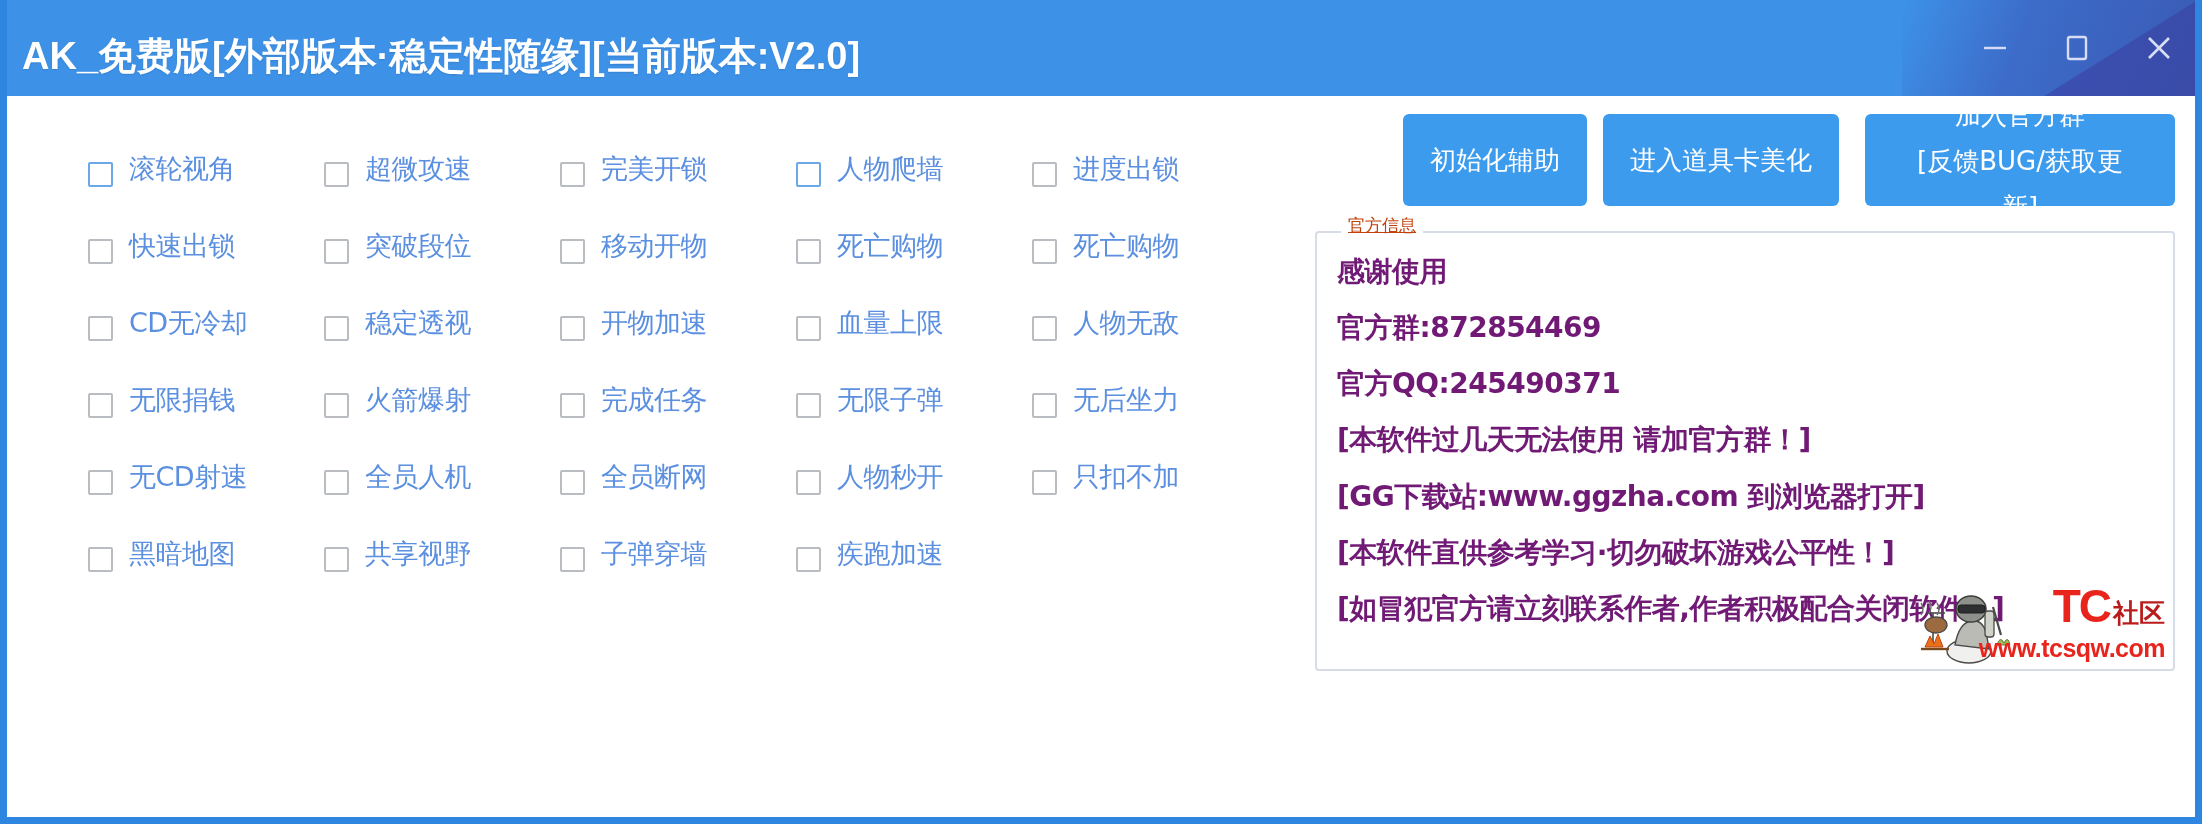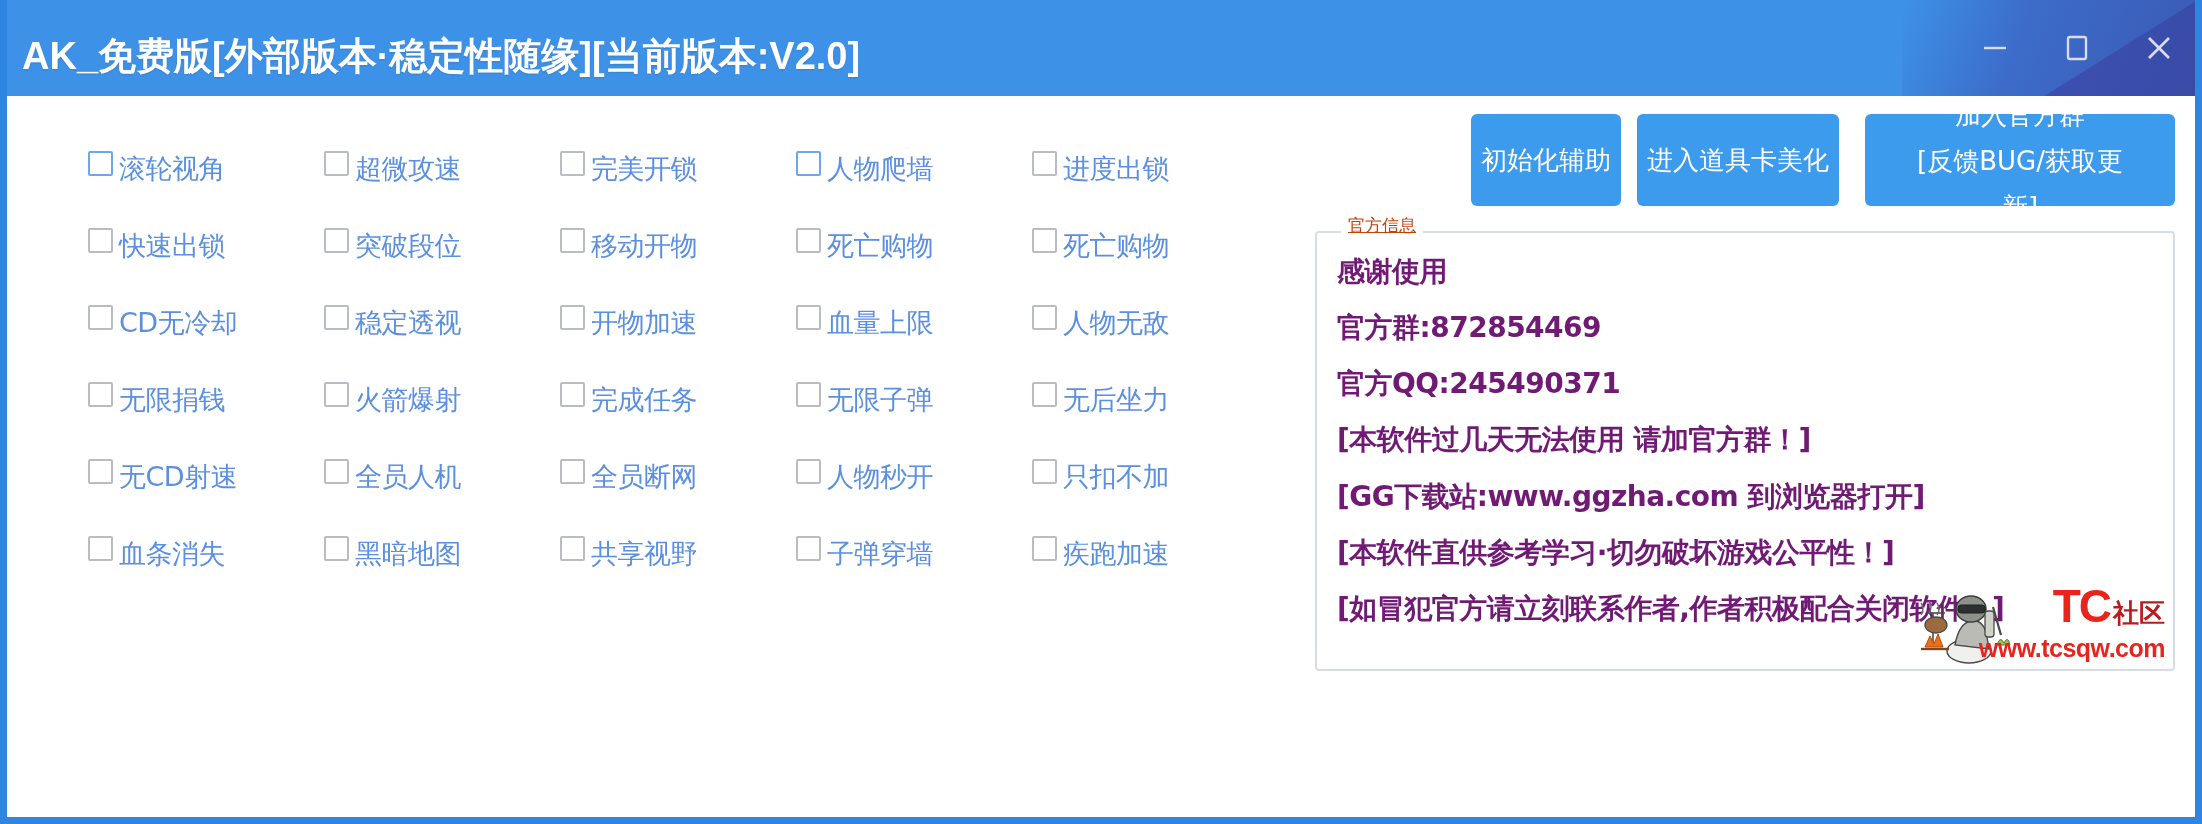--- a/index.html
+++ b/index.html
@@ -98,22 +98,22 @@
     left: 56px;
     top: 34px;
     width: 1180px;
     display: grid;
     grid-template-columns: repeat(5, 1fr);
     grid-auto-rows: 77px;
     align-items: center;
   }
   .cb-item {
     display: flex;
-    align-items: flex-start;
-    gap: 6px;
+    align-items: flex-end;
+    gap: 16px;
     cursor: pointer;
     user-select: none;
     padding-left: 25px;
   }
   .cb-box {
     width: 25px;
     height: 25px;
     border: 2px solid #b9bdc2;
     background: #ffffff;
     border-radius: 2px;
@@ -142,21 +142,21 @@
     align-items: flex-start;
     justify-content: flex-end;
   }
   .act-btn {
     background: #3d9bee;
     border: none;
     border-radius: 6px;
     color: #ffffff;
     font-size: 26px;
     height: 92px;
-    padding: 0 10px;
+    padding: 0 27px;
     cursor: pointer;
     white-space: nowrap;
     display: flex;
     align-items: center;
     justify-content: center;
     font-family: "DejaVu Sans", "Liberation Sans", sans-serif;
     box-sizing: border-box;
   }
   .act-btn.wide {
     width: 310px;
@@ -384,24 +384,20 @@
           <span class="cb-box"></span>
           <span class="cb-label">全员断网</span>
         </div>
         <div class="cb-item">
           <span class="cb-box"></span>
           <span class="cb-label">人物秒开</span>
         </div>
         <div class="cb-item">
           <span class="cb-box"></span>
           <span class="cb-label">只扣不加</span>
-        </div>
-        <div class="cb-item">
-          <span class="cb-box"></span>
-          <span class="cb-label">血条消失</span>
         </div>
         <div class="cb-item">
           <span class="cb-box"></span>
           <span class="cb-label">黑暗地图</span>
         </div>
         <div class="cb-item">
           <span class="cb-box"></span>
           <span class="cb-label">共享视野</span>
         </div>
         <div class="cb-item">

